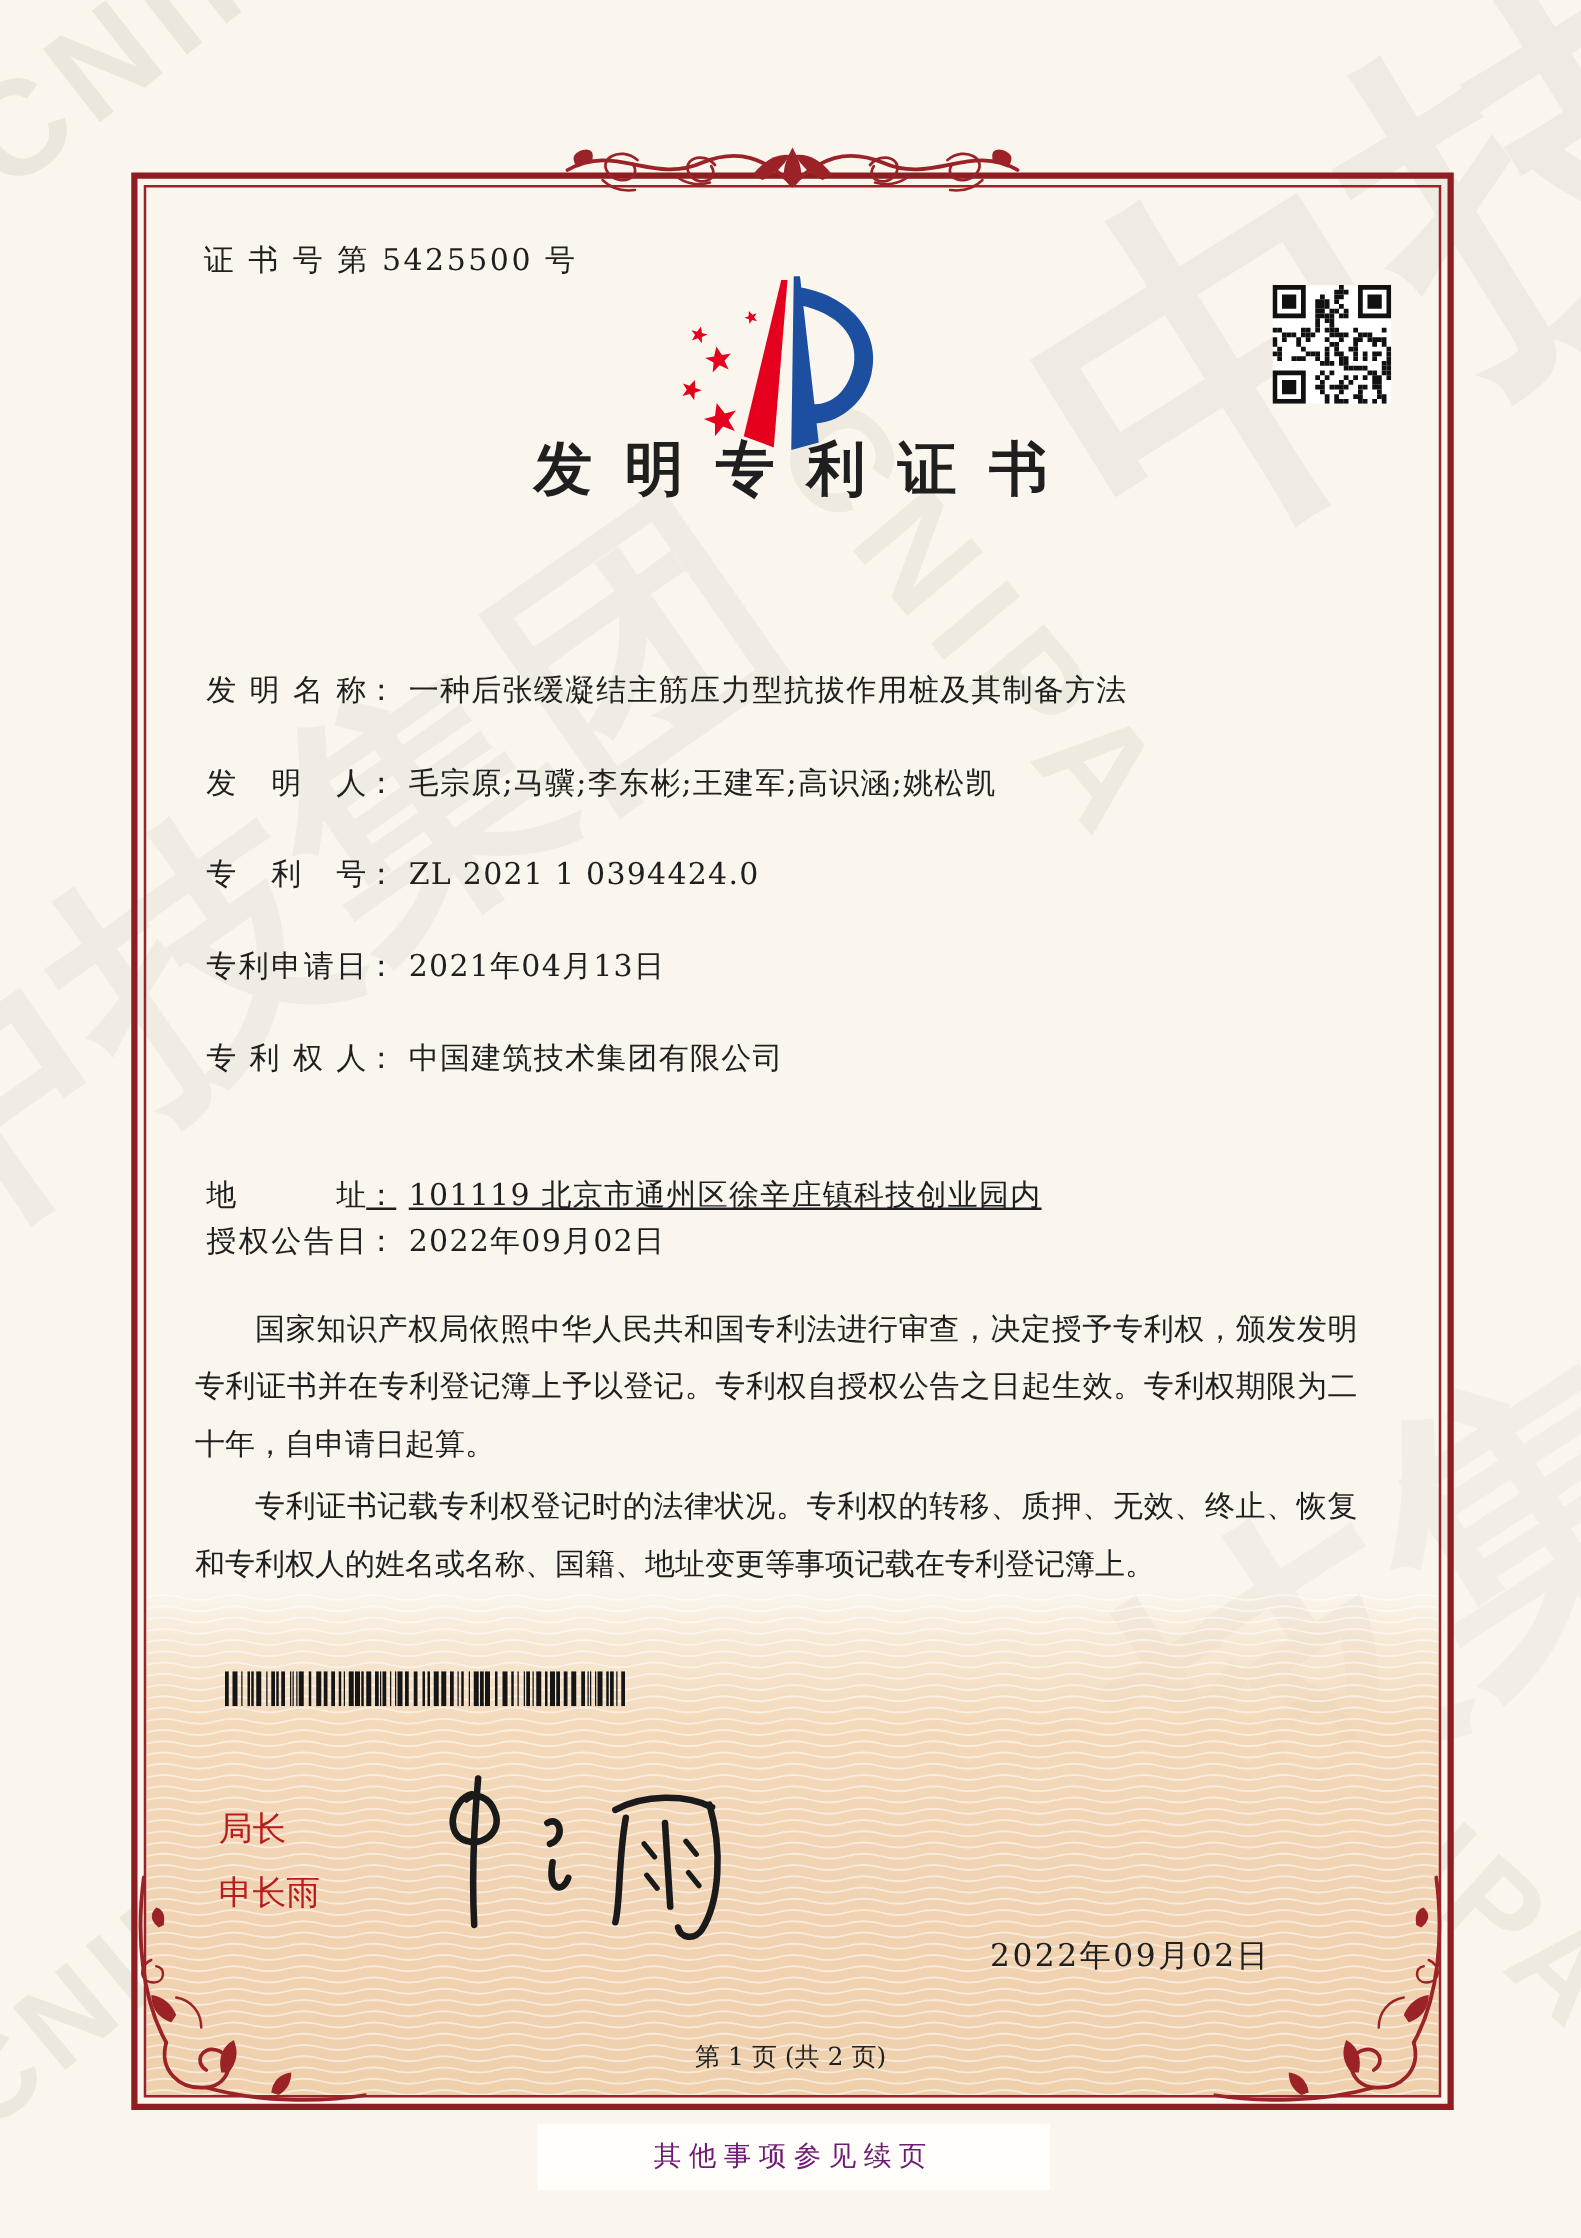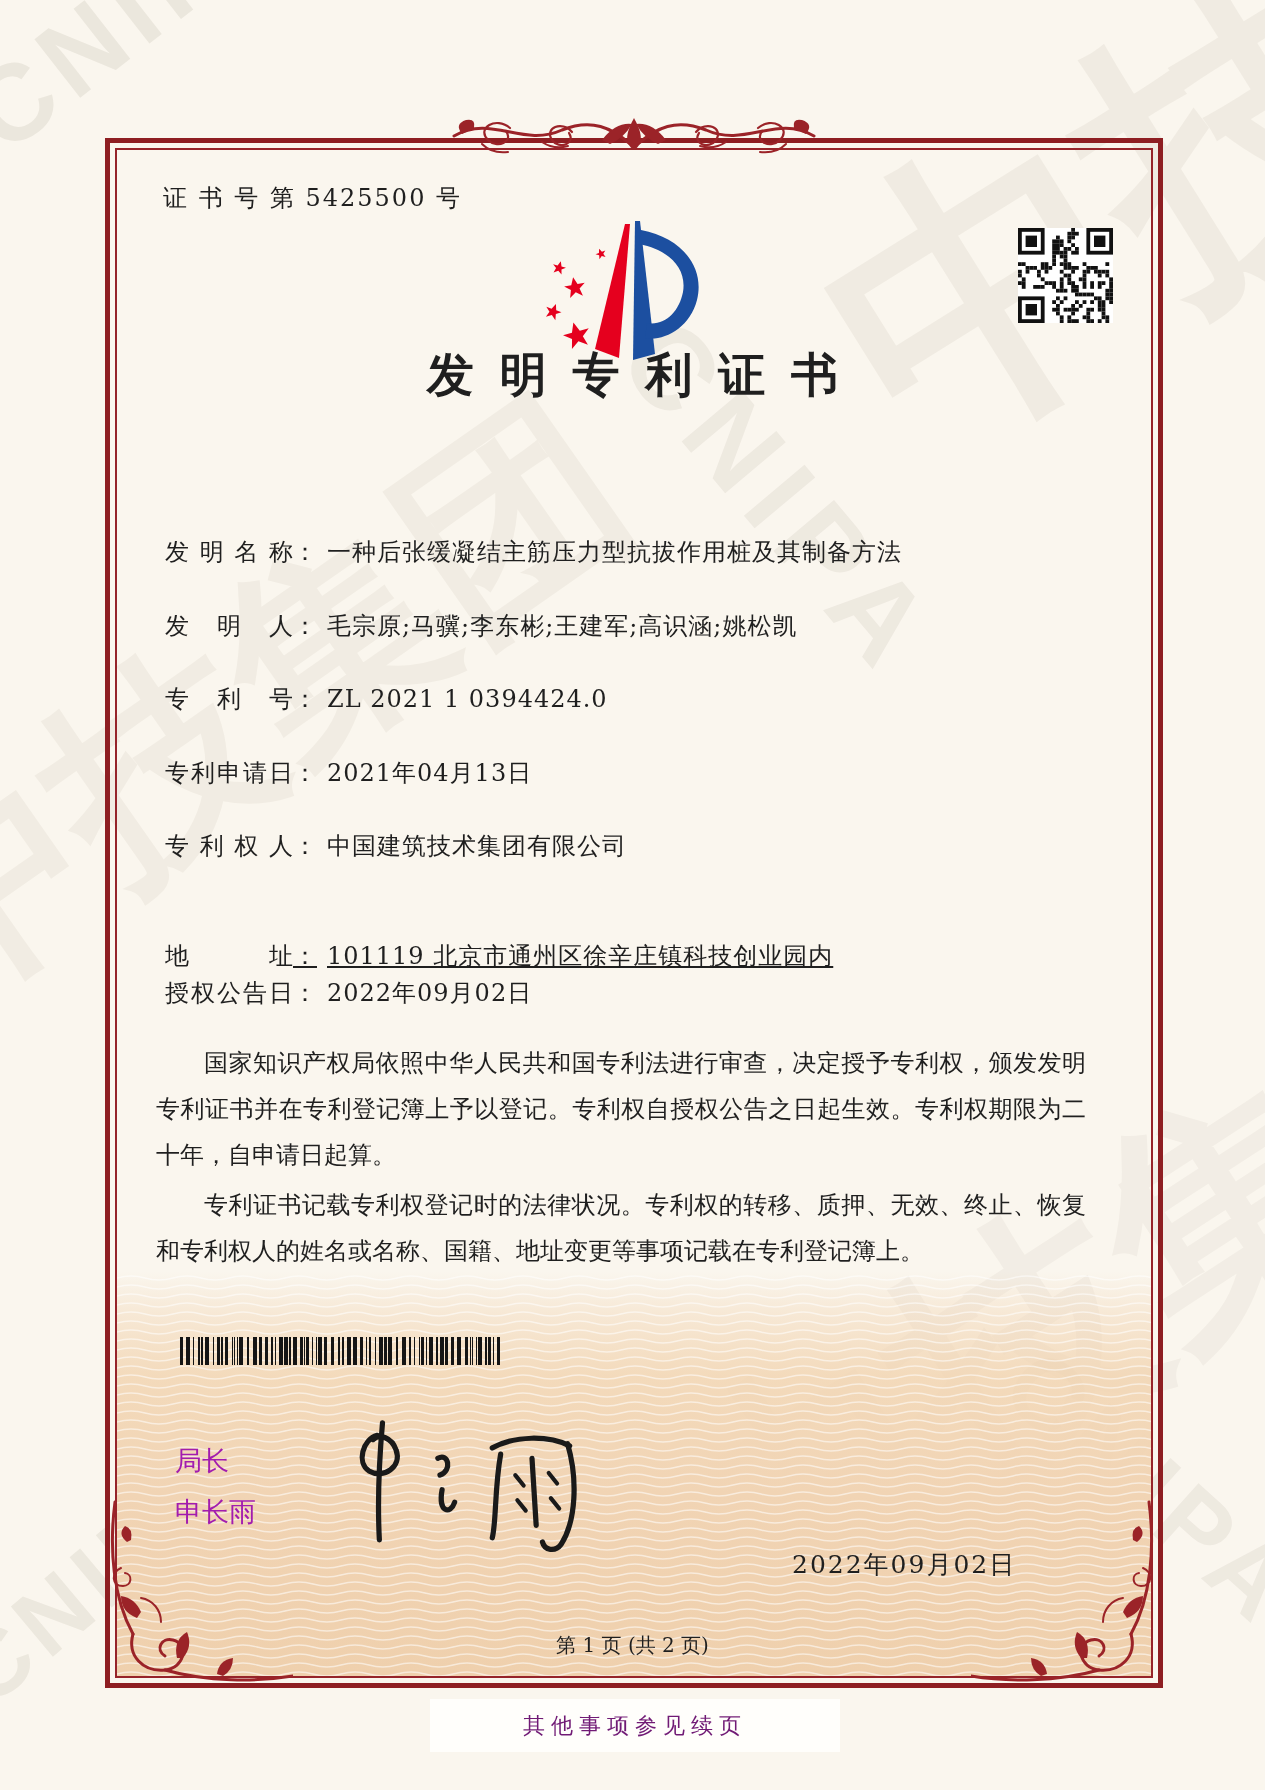--- a/index.html
+++ b/index.html
@@ -21,40 +21,40 @@
   .wm6{top:1110px;left:630px;font-size:250px;transform:rotate(-33deg);color:rgba(140,128,108,0.07);}
   .wm7{top:1430px;left:975px;font-size:100px;letter-spacing:10px;transform:rotate(42deg);color:rgba(140,128,108,0.10);}
   
   .frame{left:105px;top:138px;width:1058px;height:1550px;border:5px solid #8e1e22;box-sizing:border-box;z-index:3;pointer-events:none;}
   .frame-inner{position:absolute;left:5px;top:5px;right:5px;bottom:5px;border:2px solid #96242a;}
   
   .band{left:117px;top:1272px;width:1034px;height:404px;z-index:1;
         background:linear-gradient(180deg,rgba(243,216,184,0) 0%,rgba(243,216,184,0.45) 10%,rgba(242,213,178,0.85) 26%,#f1d4b4 55%,#efd0ad 100%);}
   .band svg{position:absolute;left:0;top:0;}
   
-  .cert-no{left:163px;top:182px;font-size:24px;letter-spacing:2px;z-index:2;}
+  .cert-no{left:163px;top:192px;font-size:24px;letter-spacing:2px;z-index:2;}
   .logo{left:533px;top:216px;z-index:2;}
   .qr{left:1018px;top:228px;z-index:2;}
   .title{left:0;top:344px;width:100%;text-align:center;font-size:47px;font-weight:600;
          letter-spacing:0.55em;padding-left:0.55em;box-sizing:border-box;z-index:2;}
   
   .row{position:absolute;left:165px;font-size:24px;z-index:2;white-space:nowrap;}
   .flabel{display:inline-block;width:128px;text-align:justify;text-align-last:justify;vertical-align:baseline;}
   .fvalue{margin-left:10px;letter-spacing:1px;}
   .r1{top:536px;} .r2{top:610px;} .r3{top:683px;} .r4{top:757px;}
   .r5{top:830px;} .r6{top:940px;text-decoration:underline;} .r7{top:977px;}
   .grant-no{position:absolute;left:495px;top:0;}
   .r7{width:960px;}
   
   .paras{left:152px;top:1036px;width:938px;z-index:2;font-size:24px;line-height:46px;text-align:justify;}
   .paras p{margin:4px;text-indent:2em;}
   
   .barcode{left:180px;top:1337px;z-index:2;}
-  .officer{left:175px;top:1438px;z-index:2;font-family:Liberation Mono, monospace;
-           font-size:27px;color:#a21caf;line-height:51px;}
+  .officer{left:175px;top:1438px;z-index:2;font-family:Liberation Serif, serif;
+           font-size:27px;color:#b91c1c;line-height:51px;}
   .sign{left:348px;top:1412px;z-index:2;}
   .issue-date{left:792px;top:1548px;font-size:25px;letter-spacing:2px;z-index:2;}
   .page-info{left:0;top:1632px;width:100%;text-align:center;font-size:20px;z-index:2;}
   .footer-note{left:430px;top:1699px;width:410px;height:53px;background:#fffefb;z-index:2;
                text-align:center;line-height:53px;font-size:22px;letter-spacing:6px;color:#701a75;}
   .orn{z-index:4;pointer-events:none;}
   .orn-top{left:452px;top:98px;}
   .orn-bl{left:107px;top:1498px;}
   .orn-br{left:971px;top:1498px;transform:scaleX(-1);}
 </style>

